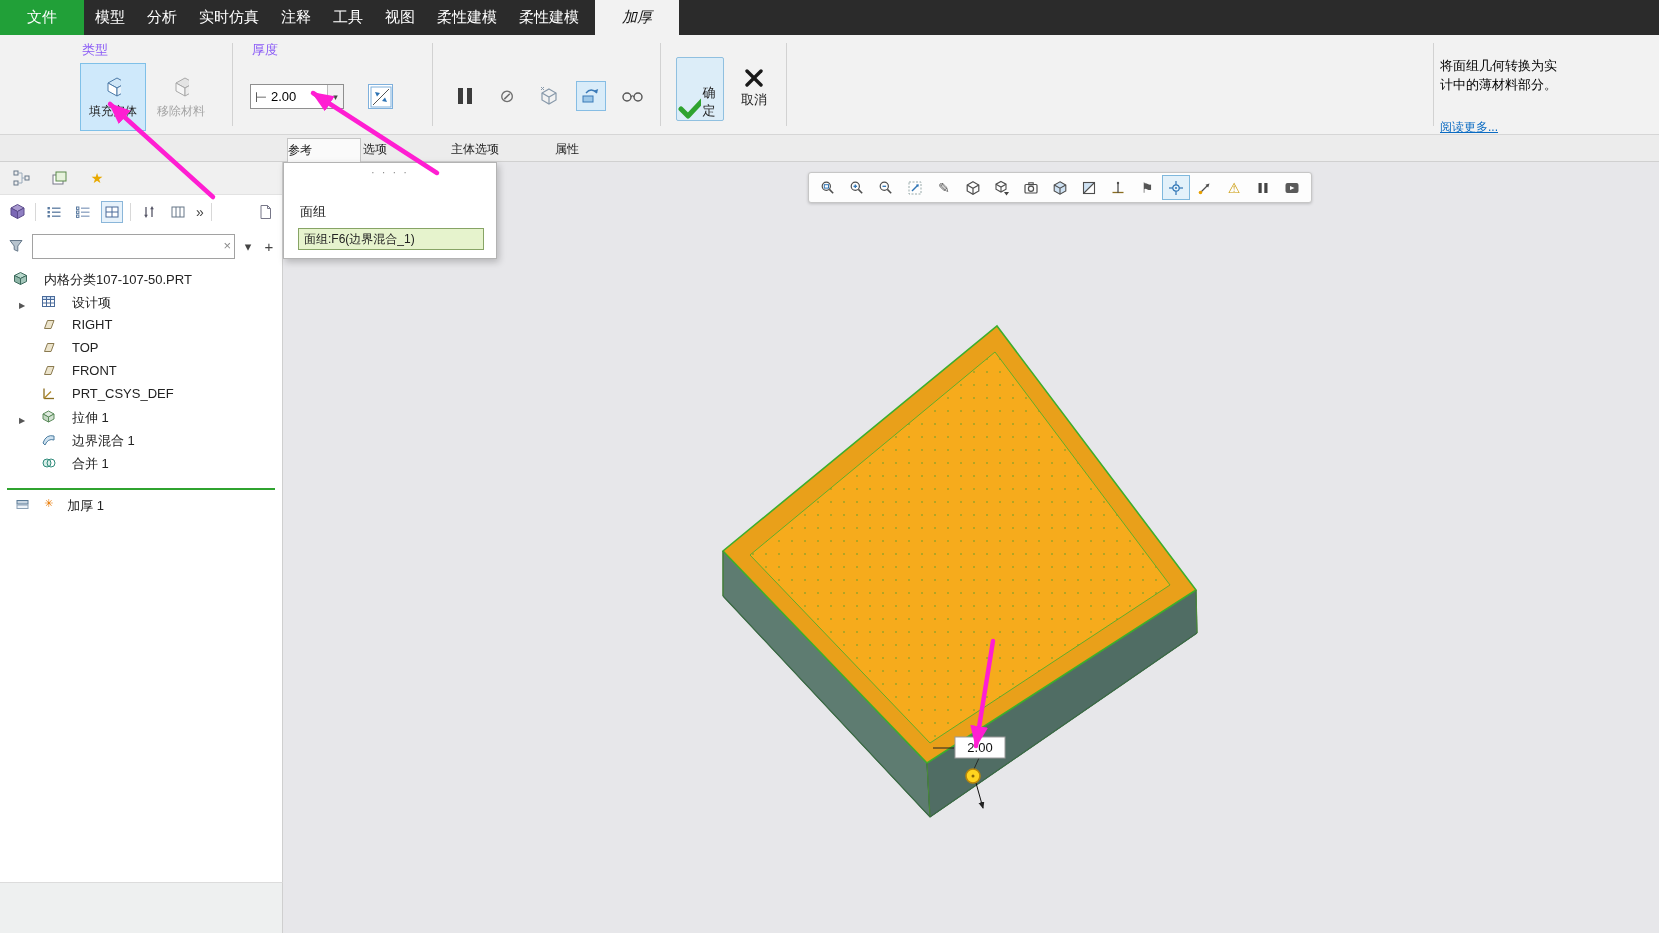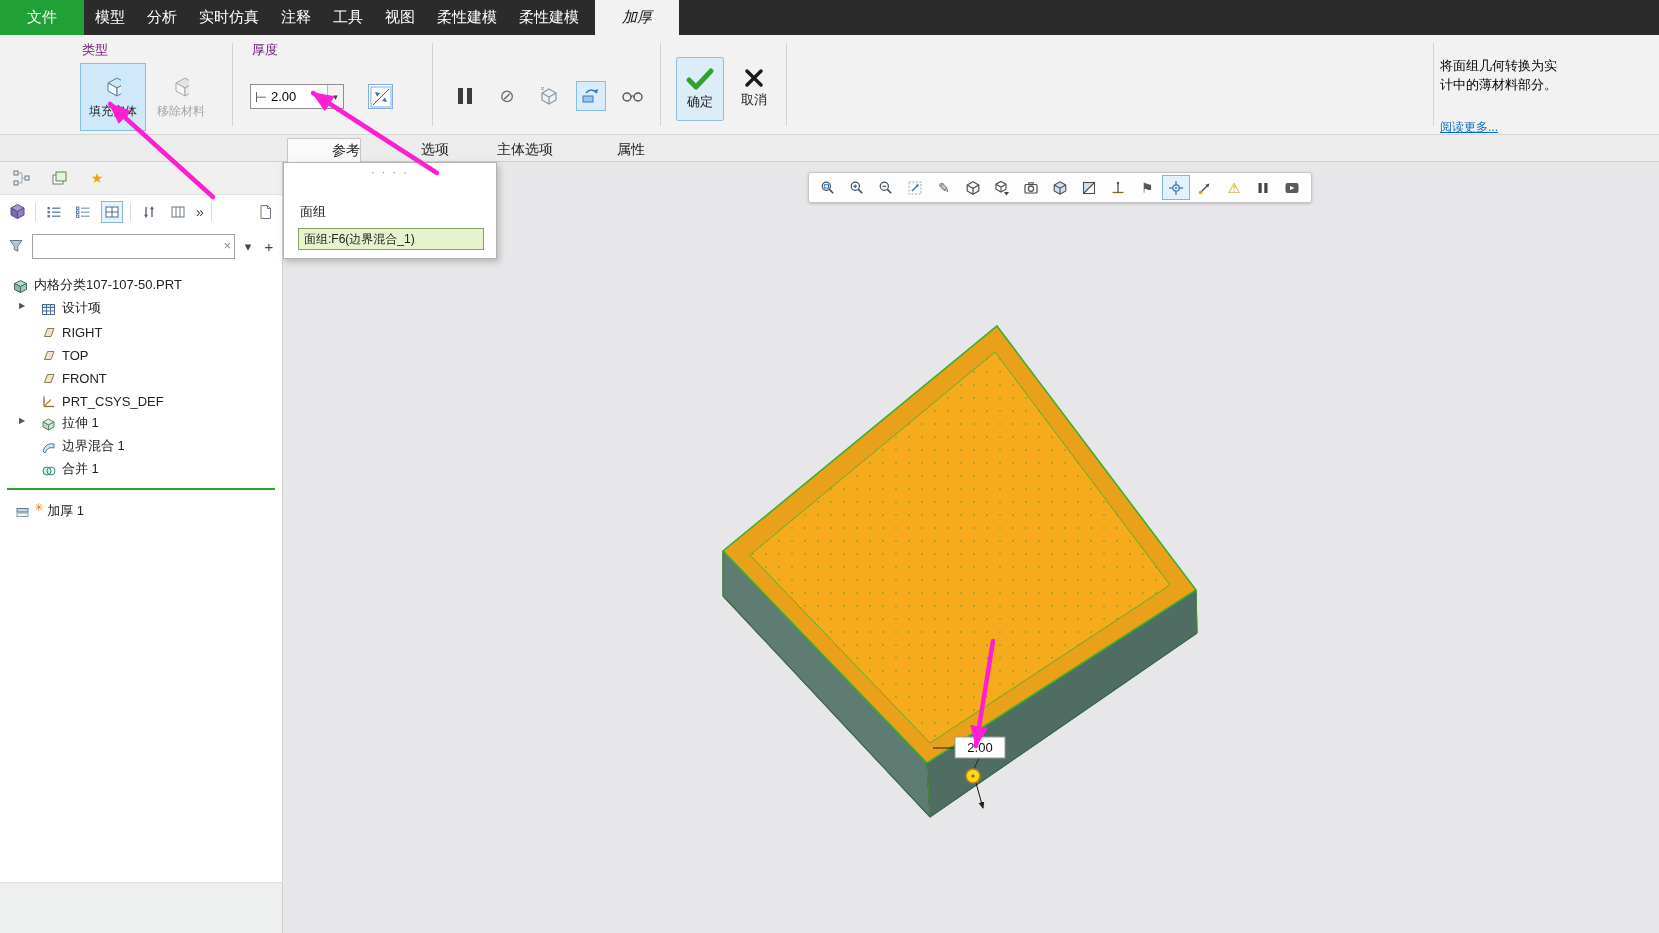--- a/index.html
+++ b/index.html
@@ -8,42 +8,42 @@
   #app { position:relative; width:1659px; height:933px; background:#e7e7ea; overflow:hidden; }
 
   
   .menubar { position:absolute; top:0; left:0; width:100%; height:35px; background:#2b2b2b; display:flex; align-items:stretch; z-index:20; }
   .menu-tab { color:#fff; font-size:15px; display:flex; align-items:center; padding:0 11px; cursor:default; white-space:nowrap; }
   .menu-tab.file { background:#21a038; padding:0 27px; }
   .menu-tab.active { background:#f2f2f2; color:#111; font-style:italic; margin-left:5px; padding:0 27px; }
 
   
   .ribbon { position:absolute; top:35px; left:0; width:100%; height:100px; background:#f2f2f2; border-bottom:1px solid #d6d6d6; z-index:15; }
-  .grp-label { position:absolute; top:6px; font-size:13px; color:#701a75; }
+  .grp-label { position:absolute; top:6px; font-size:13px; color:#8b5cf6; }
   .vsep { position:absolute; top:8px; bottom:8px; width:1px; background:#d2d2d2; }
   .btn-big { position:absolute; top:28px; width:66px; height:68px; display:flex; flex-direction:column; align-items:center; justify-content:center; gap:4px; font-size:12px; cursor:pointer; }
   .btn-fill { left:80px; background:#cfe9fb; border:1px solid #7fc0e8; }
   .btn-remove { left:148px; color:#a5a5a5; }
   .thick-wrap { position:absolute; left:250px; top:49px; height:25px; display:flex; align-items:center; background:#fff; border:1px solid #8f8f8f; }
   .thick-dim { width:20px; text-align:center; color:#444; font-size:14px; }
   .thick-input { width:56px; height:21px; border:none; outline:none; font-size:13px; font-family:inherit; }
   .thick-dd { width:16px; height:23px; border:none; border-left:1px solid #bbb; background:#f2f2f2; font-size:9px; color:#444; cursor:pointer; }
   .flip-btn { position:absolute; left:368px; top:49px; width:25px; height:25px; background:#fff; border:1px solid #7fb0dc; padding:0; cursor:pointer; display:flex; align-items:center; justify-content:center; }
   .preview-row { position:absolute; left:450px; top:32px; height:58px; display:flex; align-items:center; gap:12px; }
   .pv-btn { display:flex; align-items:center; justify-content:center; width:30px; height:30px; cursor:pointer; }
   .pv-btn.pressed { background:#d9ecf9; border:1px solid #86bde4; }
   .pv-glyph { font-size:18px; color:#707070; }
-  .ok-btn { position:absolute; left:676px; top:22px; width:48px; height:64px; background:#dcedf8; border:1px solid #90c0e0; border-radius:2px; display:flex; flex-direction:column; align-items:center; justify-content:center; gap:2px; font-size:13px; cursor:pointer; }
+  .ok-btn { position:absolute; left:676px; top:22px; width:48px; height:64px; background:#dcedf8; border:1px solid #90c0e0; border-radius:2px; display:flex; flex-direction:row; align-items:flex-end; justify-content:center; gap:2px; font-size:13px; cursor:pointer; }
   .cancel-btn { position:absolute; left:730px; top:22px; width:48px; height:64px; display:flex; flex-direction:column; align-items:center; justify-content:center; gap:4px; font-size:13px; cursor:pointer; }
   .help-line { position:absolute; left:1440px; font-size:13px; color:#000000; white-space:nowrap; }
   .help-link { position:absolute; left:1440px; top:84px; font-size:12px; color:#0b6bc2; text-decoration:underline; cursor:pointer; }
 
   
   .tabstrip { position:absolute; top:135px; left:0; width:100%; height:27px; background:#ececec; border-bottom:1px solid #d0d0d0; z-index:14; }
-  .panel-tab { position:absolute; top:3px; height:24px; line-height:23px; text-align:right; font-size:14px; color:#222; cursor:pointer; }
+  .panel-tab { position:absolute; top:3px; height:24px; line-height:23px; text-align:left; font-size:12px; color:#222; cursor:pointer; }
   .panel-tab.active { background:#fafafa; border:1px solid #c6c6c6; border-bottom:none; }
 
   
   .ref-panel { position:absolute; left:283px; top:162px; width:214px; height:97px; background:#fff; border:1px solid #b3b3b3; box-shadow:2px 3px 7px rgba(0,0,0,.22); z-index:40; }
   .drag-dots { text-align:center; color:#8a8a8a; font-size:11px; letter-spacing:2px; line-height:12px; margin-top:3px; }
   .quilt-label { position:absolute; left:16px; top:40px; font-size:13px; }
   .quilt-field { position:absolute; left:14px; top:65px; width:186px; height:22px; background:#e6f3cd; border:1px solid #87a465; font-size:12px; line-height:20px; padding:0 5px; color:#222; white-space:nowrap; overflow:hidden; cursor:pointer; }
 
   
   .left-panel { position:absolute; left:0; top:162px; width:283px; bottom:51px; background:#fff; border-right:1px solid #cfcfcf; z-index:12; }
@@ -53,21 +53,21 @@
   .hdr3 { height:36px; display:flex; align-items:center; gap:5px; padding:0 5px; }
   .hicon { display:flex; align-items:center; justify-content:center; width:22px; height:22px; cursor:pointer; }
   .hicon.pressed { border:1px solid #8ab6d9; background:#e7f2fb; }
   .hsep { width:1px; height:18px; background:#d8d8d8; }
   .chev { color:#444; font-size:14px; cursor:pointer; }
   .search-box { position:relative; flex:1; height:25px; border:1px solid #a2a2a2; background:#fff; }
   .search-input { width:100%; height:100%; border:none; outline:none; padding:0 18px 0 5px; font-family:inherit; font-size:12px; }
   .search-clear { position:absolute; right:3px; top:3px; color:#8a8a8a; font-size:13px; line-height:16px; cursor:pointer; }
   .mini-btn { width:16px; text-align:center; color:#444; cursor:pointer; }
   .tree { padding-top:7px; }
-  .trow { position:relative; height:23px; display:flex; align-items:flex-end; gap:6px; font-size:13px; padding-left:40px; cursor:pointer; white-space:nowrap; }
+  .trow { position:relative; height:23px; display:flex; align-items:flex-start; gap:16px; font-size:13px; padding-left:40px; cursor:pointer; white-space:nowrap; }
   .trow.root { padding-left:12px; }
   .trow .arrow { position:absolute; left:19px; top:7px; font-size:8px; color:#555; cursor:pointer; }
   .ticon { display:flex; width:16px; justify-content:center; }
   .pending-star { color:#e87800; font-size:11px; margin:0 -2px 6px -2px; }
   .insert-line { height:2px; background:#2fa32f; margin:10px 7px 7px 7px; }
 
   
   .graphics { position:absolute; left:283px; top:162px; right:0; bottom:0; background:#e7e7ea; z-index:1; }
   .model-svg { position:absolute; left:0; top:0; width:100%; height:100%; }
   .view-toolbar { position:absolute; left:525px; top:10px; height:31px; background:#fdfdfd; border:1px solid #c6c6c6; border-radius:3px; display:flex; align-items:center; padding:0 5px; gap:1px; box-shadow:0 1px 3px rgba(0,0,0,.18); z-index:10; }

